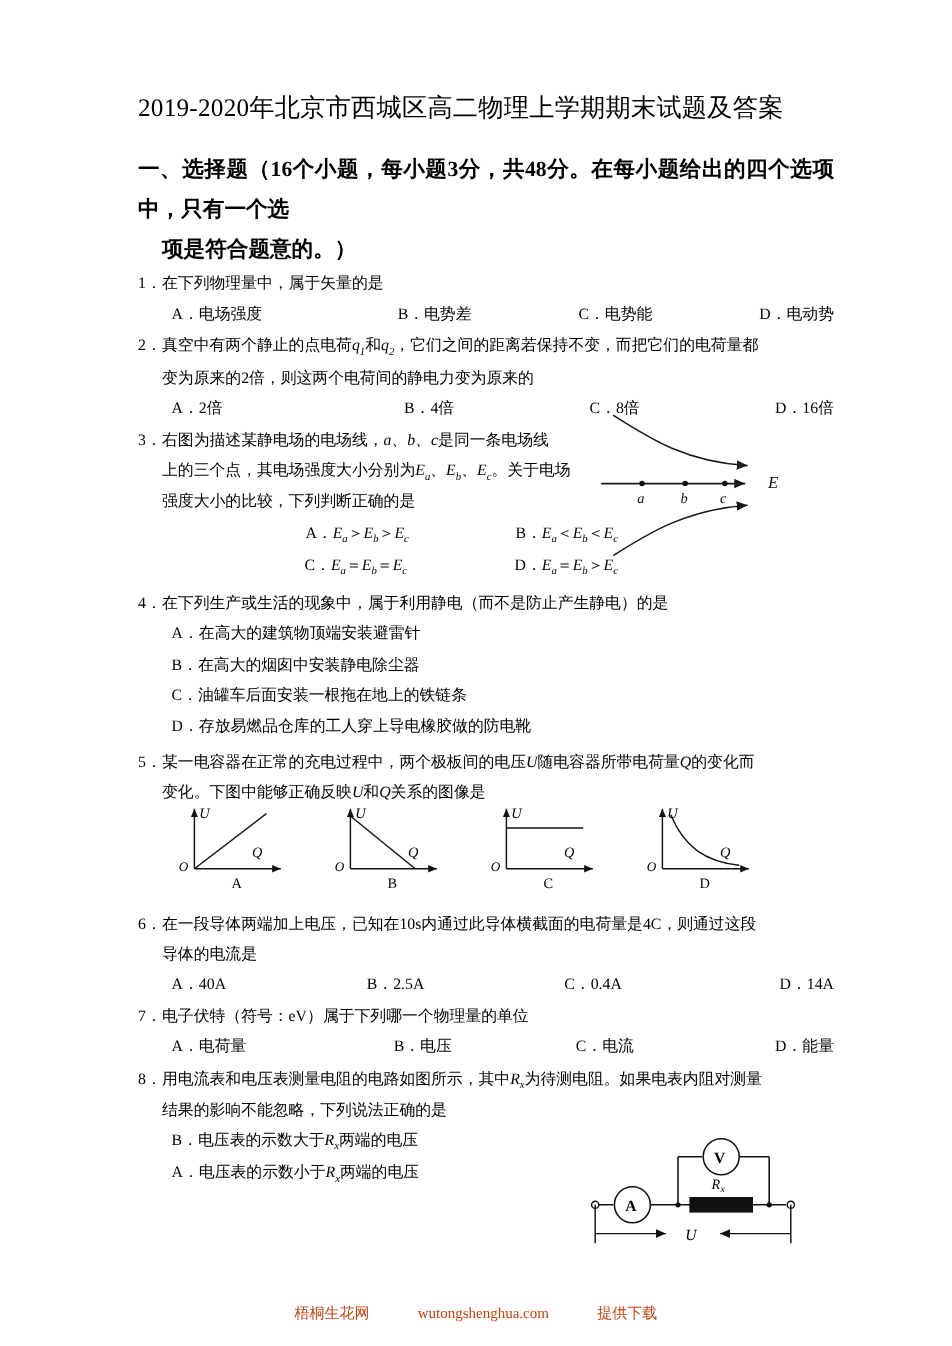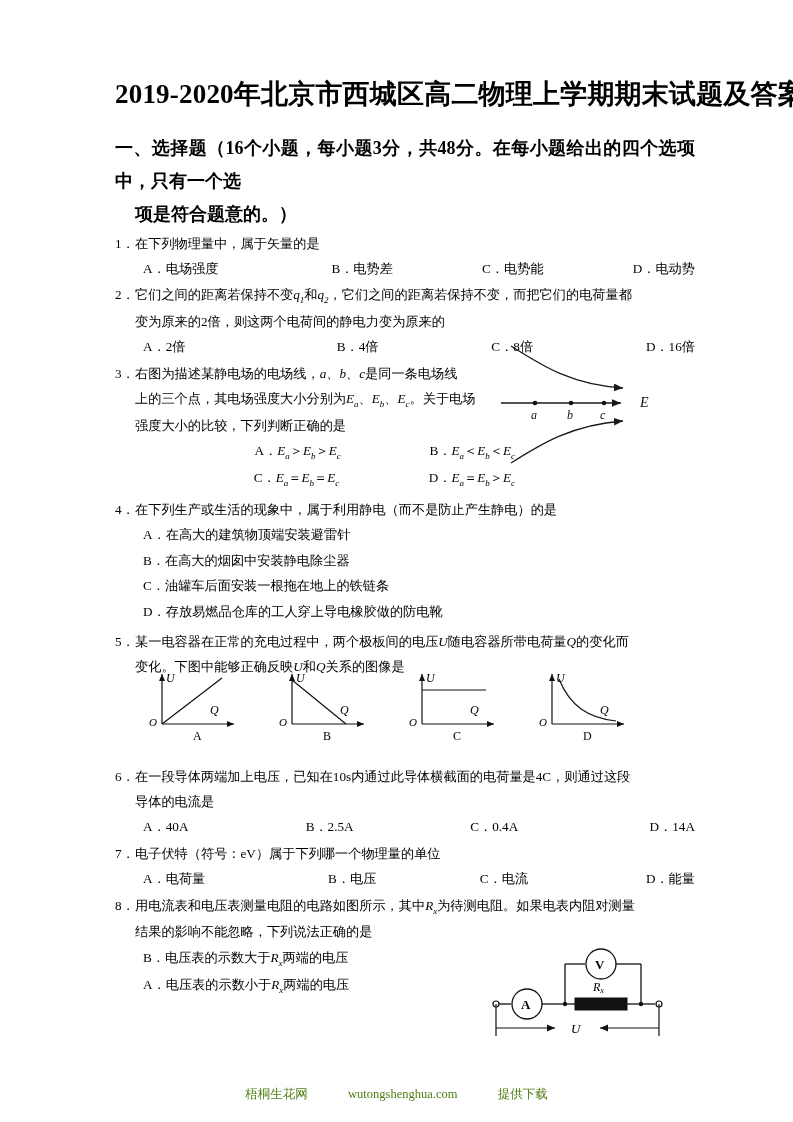--- a/index.html
+++ b/index.html
@@ -24,25 +24,25 @@
   }
   .content {
     position: absolute;
     left: 115px;
     top: 78px;
     width: 580px;
   }
 
   
   .doc-title {
-    font-size: 27px;
+    font-size: 21px;
     letter-spacing: 0.2px;
     white-space: nowrap;
     margin: 0 0 22px 0;
-    font-weight: bold;
+    font-weight: normal;
     line-height: 1.2;
   }
 
   
   .section-head {
     font-weight: bold;
     font-size: 18px;
     line-height: 1.82;
     margin-bottom: 0;
     text-align: justify;
@@ -111,21 +111,21 @@
   }
 
   
   .footer {
     position: absolute;
     left: 0;
     top: 1086px;
     width: 793px;
     text-align: center;
     font-size: 12.5px;
-    color: #4d7c0f;
+    color: #c2410c;
   }
   .footer span { display: inline-block; }
   .footer .gap { width: 34px; }
   .footer .mono { font-family: "Liberation Serif", serif; }
 </style>
 </head>
 <body>
 
 <div class="page">
 
@@ -145,21 +145,21 @@
       <div class="opts cols4">
         <span class="opt" style="width:150px">A．电场强度</span>
         <span class="opt" style="width:110px">B．电势差</span>
         <span class="opt" style="width:110px">C．电势能</span>
         <span class="opt">D．电动势</span>
       </div>
     </div>
 
     <div class="q">
       <span class="q-line">
-        <span class="q-num">2．</span><span>它们之间的距离若保持不变</span><i class="v"><span>q</span><sub>1</sub></i><span>和</span><i class="v"><span>q</span><sub>2</sub></i><span>，它们之间的距离若保持不变，而把它们的电荷量都</span>
+        <span class="q-num">2．</span><span>真空中有两个静止的点电荷</span><i class="v"><span>q</span><sub>1</sub></i><span>和</span><i class="v"><span>q</span><sub>2</sub></i><span>，它们之间的距离若保持不变，而把它们的电荷量都</span>
       </span>
       <span class="indent">变为原来的2倍，则这两个电荷间的静电力变为原来的</span>
       <div class="opts cols4">
         <span class="opt" style="width:150px">A．2倍</span>
         <span class="opt" style="width:110px">B．4倍</span>
         <span class="opt" style="width:110px">C．8倍</span>
         <span class="opt">D．16倍</span>
       </div>
     </div>
 

